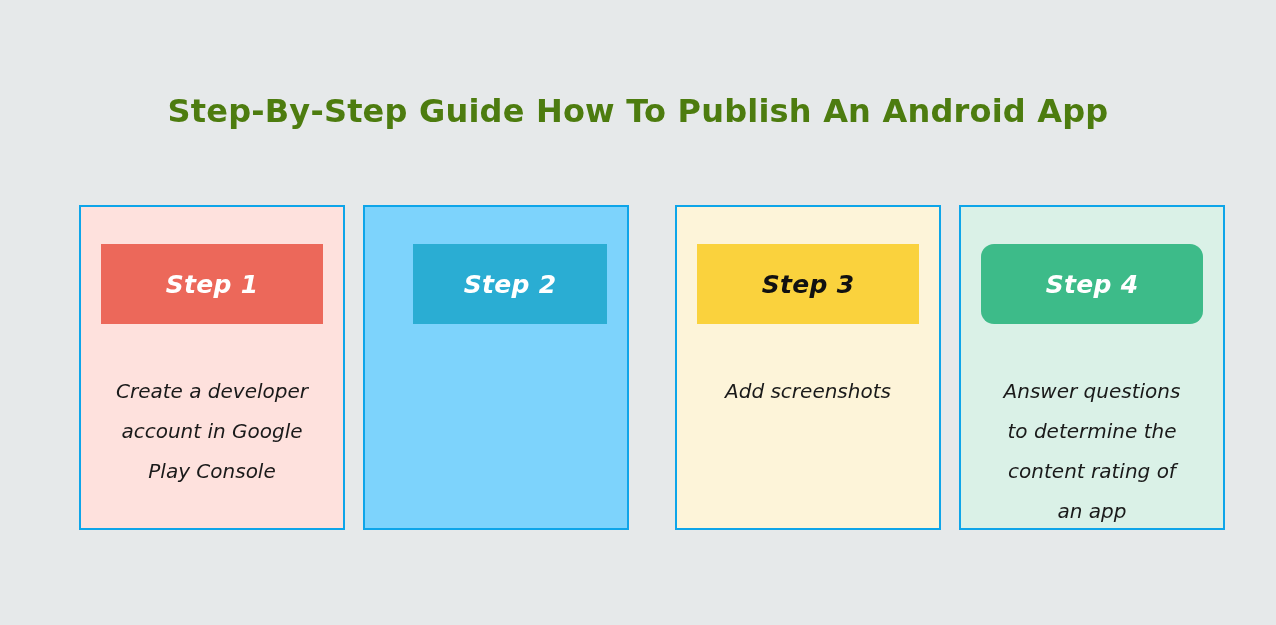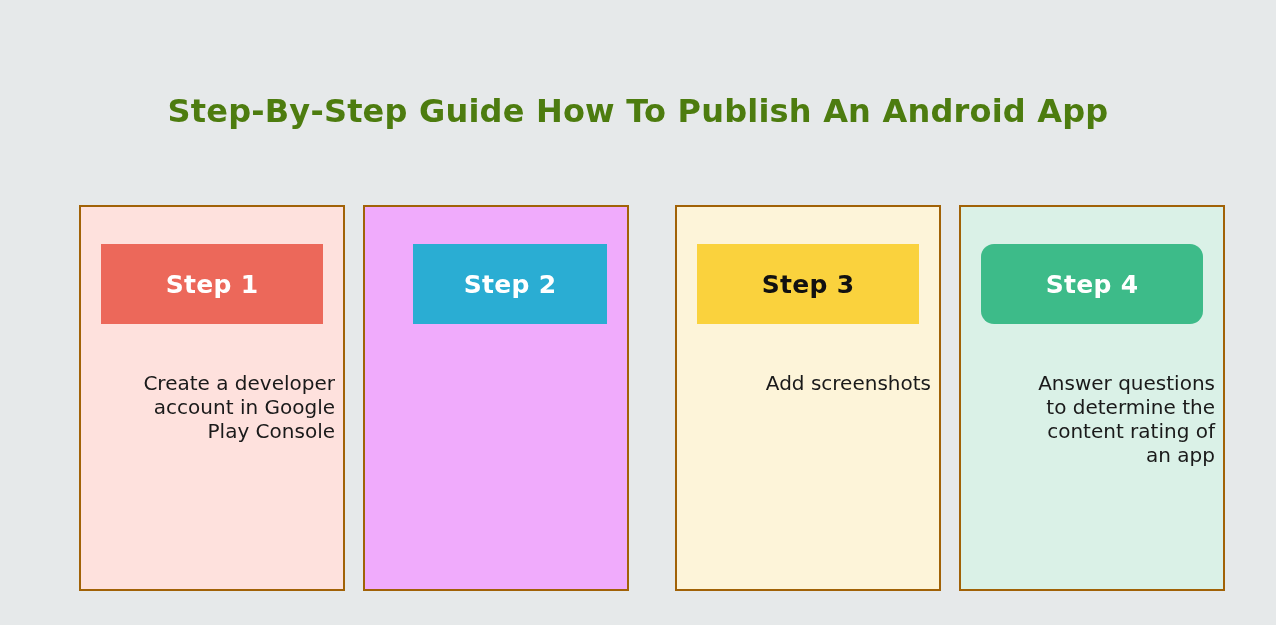--- a/index.html
+++ b/index.html
@@ -32,40 +32,41 @@
   .cards {
     position: absolute;
     top: 205px;
     left: 79px;
     display: flex;
     gap: 18px;
   }
   .card {
     box-sizing: border-box;
     width: 266px;
-    height: 386px;
-    border: 2px solid #a16207;
+    height: 325px;
+    border: 2px solid #0ea5e9;
     padding-top: 37px;
+    font-style: italic;
   }
   .step-header {
     box-sizing: border-box;
     margin: 0 20px;
     height: 80px;
     display: flex;
     align-items: center;
     justify-content: center;
     font-size: 25px;
     font-weight: bold;
     letter-spacing: 0.3px;
   }
   .desc {
     margin: 47px 8px 0;
-    text-align: right;
+    text-align: center;
     font-size: 20px;
-    line-height: 24px;
+    line-height: 40px;
     color: #1a1a1a;
     white-space: pre-line;
   }
 </style>
 </head>
 <body style="background: rgb(230, 233, 234);">
 
 <div class="stage">
   <h1 class="title">Step-By-Step Guide How To Publish An Android App</h1>
 
@@ -73,21 +74,21 @@
 
     <section class="card" style="background: rgb(254, 225, 221);">
       <div class="step-header" style="background: rgb(236, 104, 90); color: rgb(255, 255, 255);">
         <span>Step 1</span>
       </div>
       <p class="desc">Create a developer
 account in Google
 Play Console</p>
     </section>
 
-    <section class="card" style="background: #f0abfc; padding-left: 28px;">
+    <section class="card" style="background: #7dd3fc; padding-left: 28px;">
       <div class="step-header" style="background: rgb(42, 173, 211); color: rgb(255, 255, 255);">
         <span>Step 2</span>
       </div>
     </section>
 
     <section class="card" style="background: rgb(253, 244, 217); margin-left: 28px;">
       <div class="step-header" style="background: rgb(250, 210, 61); color: rgb(17, 17, 17);">
         <span>Step 3</span>
       </div>
       <p class="desc">Add screenshots</p>

